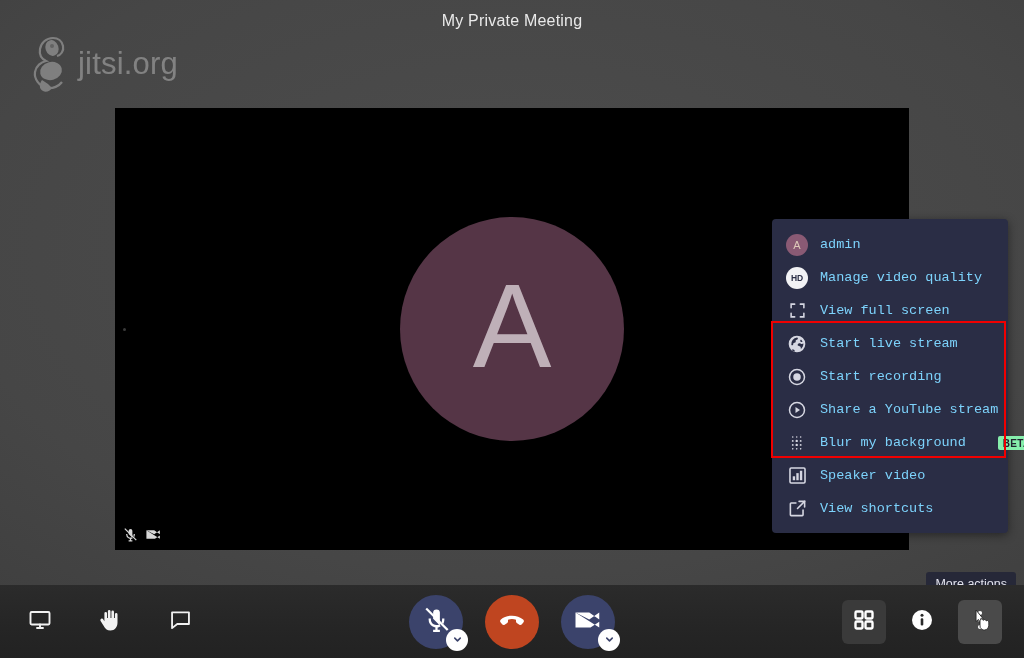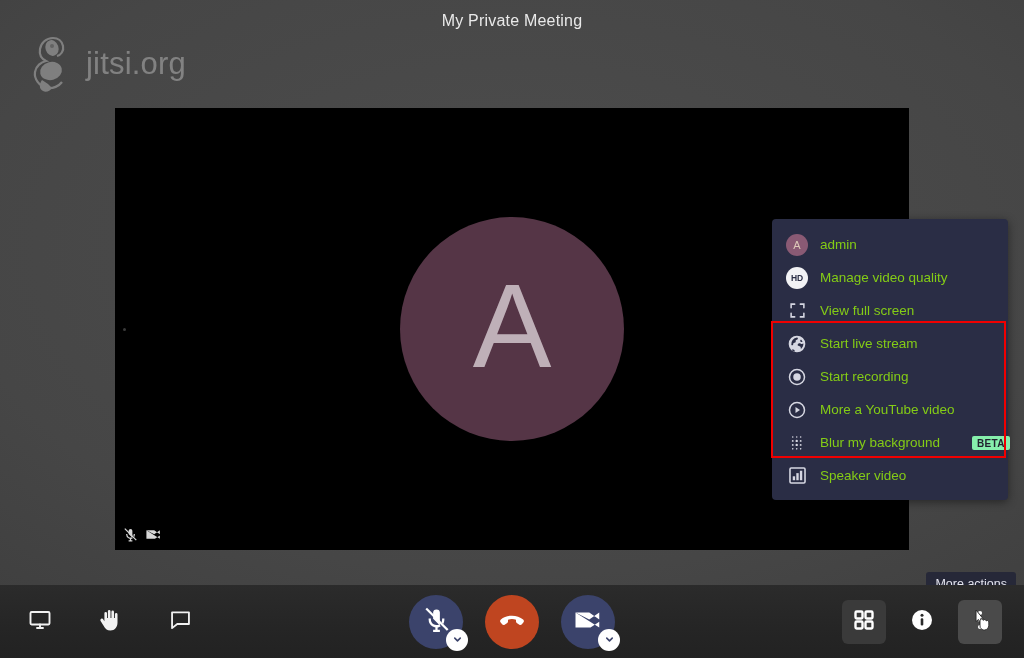--- a/index.html
+++ b/index.html
@@ -9,21 +9,21 @@
     font-family: "Liberation Sans", sans-serif;
   }
   body {
     position: relative;
     background: radial-gradient(ellipse 120% 110% at 50% 38%, #4d4d4d 0%, #464646 45%, #3b3b3b 78%, #2f2f2f 100%);
   }
 
   
   #watermark {
     position: absolute; left: 30px; top: 34px;
-    display: flex; align-items: center; gap: 10px;
+    display: flex; align-items: center; gap: 2px;
     opacity: .42;
     user-select: none;
   }
   #watermark .logo-mark { width: 46px; height: 60px; }
   #watermark .logo-text {
     font-size: 31px; letter-spacing: .2px;
     color: #d4d4d4; font-weight: 400;
   }
 
   
@@ -114,21 +114,21 @@
     display: flex; align-items: center;
     height: 33px; padding: 0 14px;
     gap: 12px; cursor: pointer;
   }
   .mi .mi-ico {
     width: 22px; height: 22px; flex: 0 0 22px;
     display: flex; align-items: center; justify-content: center;
     color: #d6d7e2;
   }
   .mi .mi-label {
-    font-size: 13.5px; color: #84cc16; white-space: nowrap;
+    font-size: 13.5px; color: #7dd3fc; white-space: nowrap; font-family: Liberation Mono, monospace;
   }
   .mi-avatar {
     width: 22px; height: 22px; border-radius: 50%;
     background: #8a5a74;
     display: flex; align-items: center; justify-content: center;
     font-size: 11px; color: #ddc9b8;
   }
   .mi-hd {
     width: 22px; height: 22px; border-radius: 50%;
     background: #f2f2f5;
@@ -264,21 +264,21 @@
     <span class="mi-label">Start recording</span>
   </div>
 
   <div class="mi">
     <span class="mi-ico">
       <svg width="18" height="18" viewBox="0 0 24 24">
         <circle cx="12" cy="12" r="10" fill="none" stroke="#d6d7e2" stroke-width="2"></circle>
         <path d="M10 8l6 4-6 4z" fill="#d6d7e2"></path>
       </svg>
     </span>
-    <span class="mi-label">More a YouTube video</span>
+    <span class="mi-label">Share a YouTube stream</span>
   </div>
 
   <div class="mi">
     <span class="mi-ico">
       <svg width="19" height="19" viewBox="0 0 24 24" fill="#d6d7e2">
         <circle cx="6" cy="5" r="1"></circle>
           <circle cx="11" cy="5" r="1"></circle>
           <circle cx="16" cy="5" r="1"></circle>
         <circle cx="6" cy="10" r="1.2"></circle>
           <circle cx="11" cy="10" r="1.5"></circle>
@@ -302,20 +302,30 @@
       <svg width="19" height="19" viewBox="0 0 24 24">
         <rect x="2.5" y="2.5" width="19" height="19" rx="1.5" fill="none" stroke="#d6d7e2" stroke-width="2"></rect>
         <rect x="6" y="13" width="3" height="5" fill="#d6d7e2"></rect>
         <rect x="10.5" y="9" width="3" height="9" fill="#d6d7e2"></rect>
         <rect x="15" y="6" width="3" height="12" fill="#d6d7e2"></rect>
       </svg>
     </span>
     <span class="mi-label">Speaker video</span>
   </div>
 
+  <div class="mi">
+    <span class="mi-ico">
+      <svg width="19" height="19" viewBox="0 0 24 24" fill="none" stroke="#d6d7e2" stroke-width="2" stroke-linecap="round">
+        <path d="M14 3h7v7"></path>
+          <path d="M21 3l-9 9"></path>
+        <path d="M19 14v6a1 1 0 0 1-1 1H4a1 1 0 0 1-1-1V6a1 1 0 0 1 1-1h6"></path>
+      </svg>
+    </span>
+    <span class="mi-label">View shortcuts</span>
+  </div>
 </div>
 
 <div id="redbox"></div>
 
 <div id="tooltip">More actions</div>
 
 <div id="toolbar">
 
   <div class="tb-group" id="tb-left">
     <div class="tb-icon">

